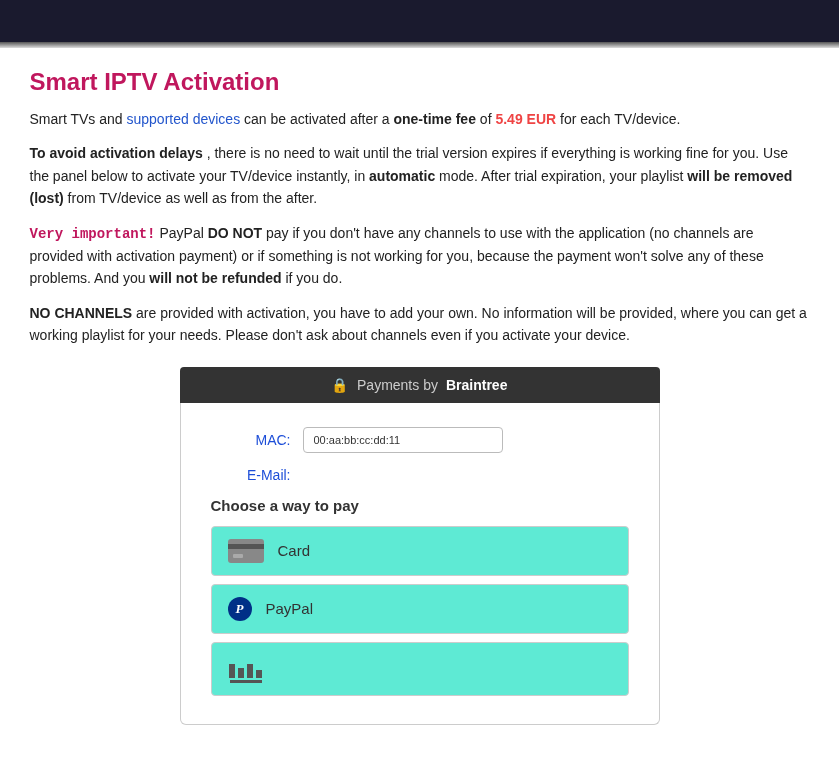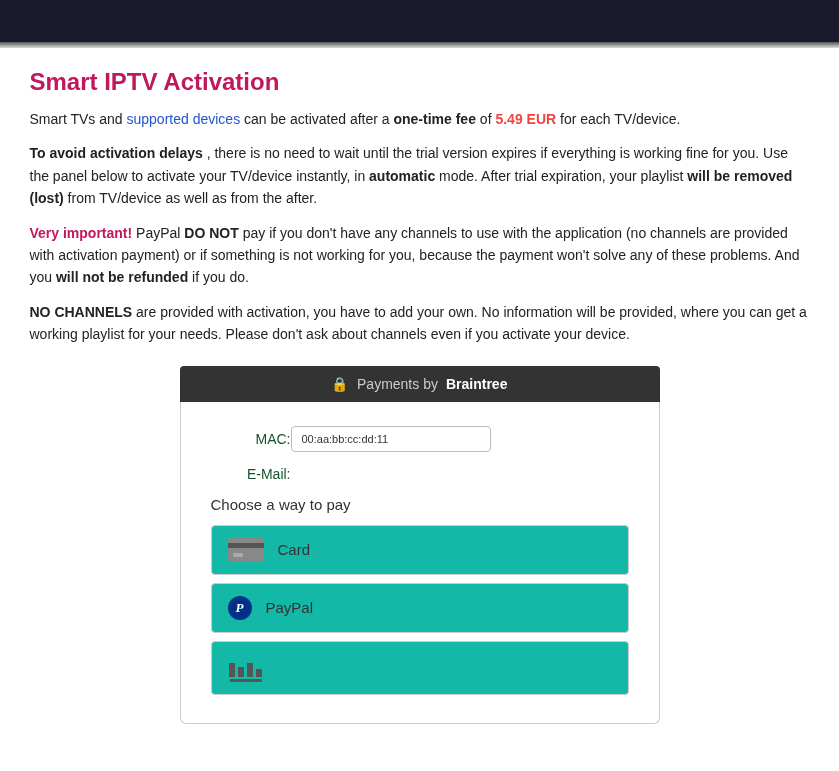--- a/index.html
+++ b/index.html
@@ -54,20 +54,21 @@
     .price { color: #ef4444; font-weight: bold; text-align: right; }
 
     .warning-block {
       margin-bottom: 12px;
       line-height: 1.6;
     }
 
     .very-important {
       color: #c0175d;
       font-weight: bold;
+      font-family: Liberation Mono, monospace;
     }
 
     .no-channels {
       margin-bottom: 20px;
       line-height: 1.6;
     }
 
     
     .payment-container {
       max-width: 480px;
@@ -98,50 +99,52 @@
     }
 
     .form-row {
       display: flex;
       align-items: center;
       margin-bottom: 14px;
     }
     .form-label {
       width: 80px;
       text-align: right;
+      margin-right: 12px;
       font-size: 14px;
-      color: #14532d;
+      color: #1d4ed8;
     }
     .form-input {
       border: 1px solid #bbb;
       border-radius: 4px;
       padding: 6px 10px;
       font-size: 11px;
       width: 200px;
       color: #333;
     }
 
     .choose-label {
       font-size: 15px;
       margin-bottom: 12px;
       color: #333;
+      font-weight: bold;
     }
 
     .pay-option {
       border: 1px solid #ccc;
       border-radius: 4px;
       padding: 12px 16px;
       margin-bottom: 8px;
       display: flex;
       align-items: center;
       gap: 14px;
       cursor: pointer;
       font-size: 15px;
       color: #333;
-      background: #14b8a6;
+      background: #5eead4;
     }
 
     
     .card-icon {
       width: 36px;
       height: 24px;
       background: #888;
       border-radius: 3px;
       position: relative;
       display: inline-flex;

